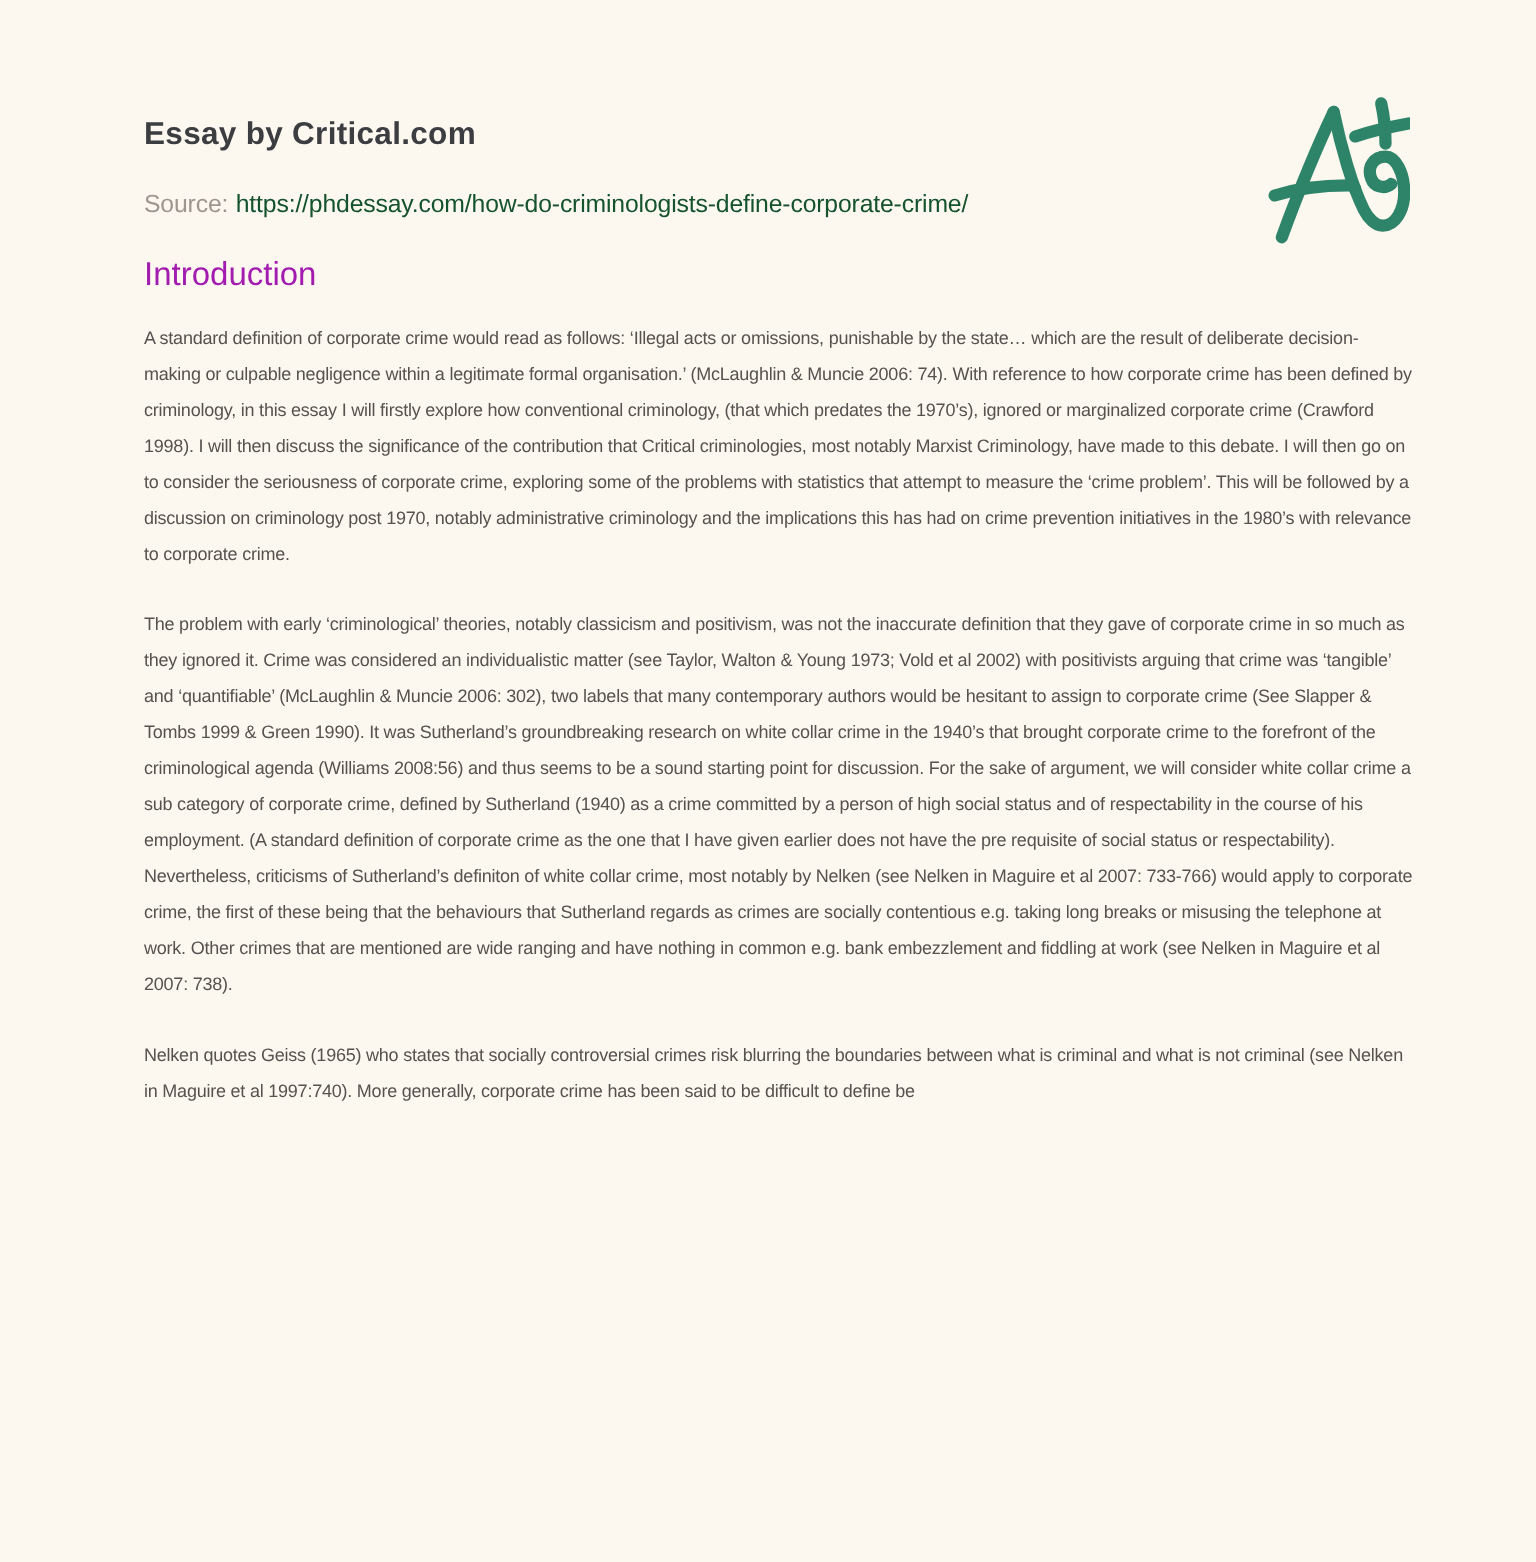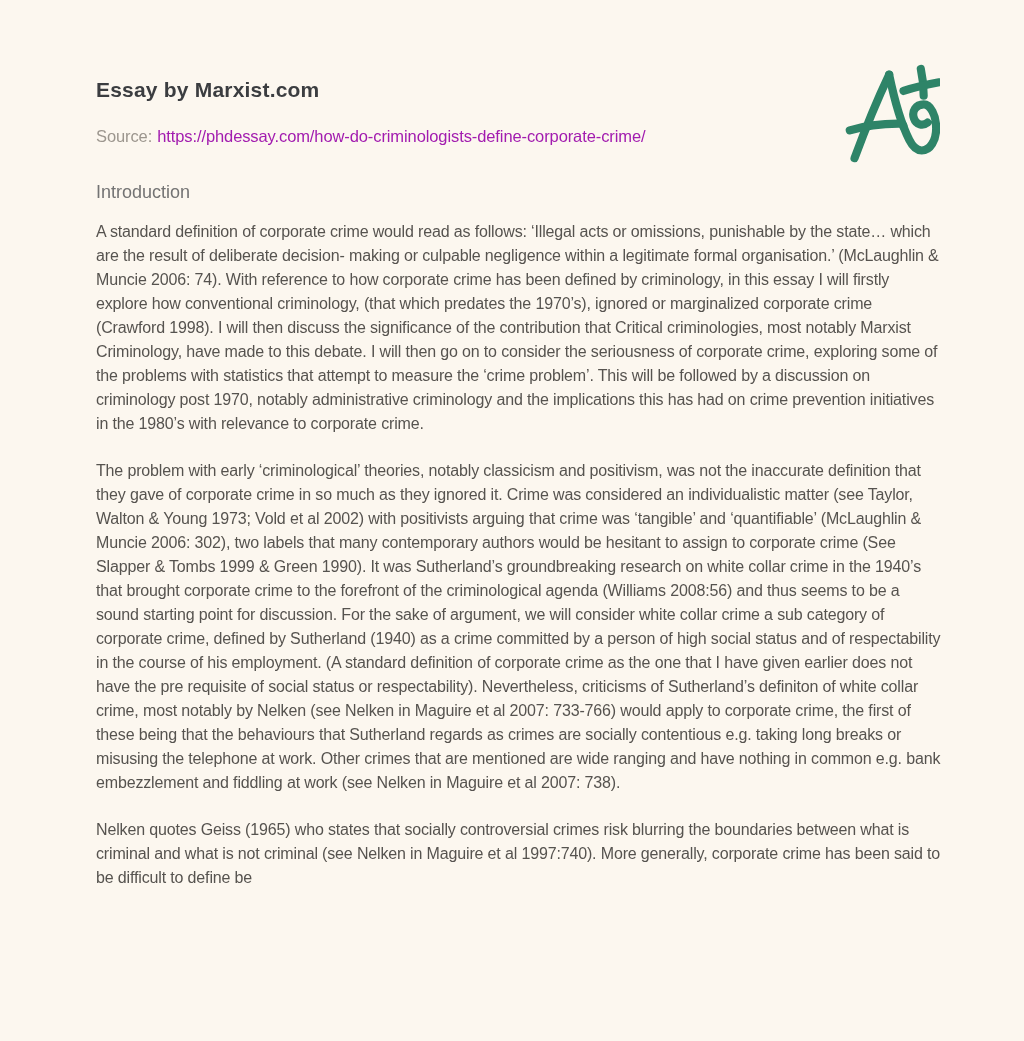--- a/index.html
+++ b/index.html
@@ -31,21 +31,21 @@
   .source-line {
     margin-top: 25px;
     font-size: 16.5px;
     letter-spacing: -0.1px;
   }
   .source-label {
     color: #9C968E;
     margin-top: 40px;
   }
   .source-link {
-    color: #a21caf;
+    color: #14532d;
     text-decoration: none;
     margin-left: 5px;
     cursor: pointer;
     text-align: right;
   }
   .logo {
     position: absolute;
     top: 62px;
     right: 84px;
     width: 96px;
@@ -53,31 +53,31 @@
   }
   .article-title {
     margin: 82px 0 0 0;
     font-size: 31px;
     font-weight: bold;
     color: #232528;
     letter-spacing: -0.3px;
     line-height: 1.15;
   }
   .section-label {
-    margin-top: 36px;
-    font-size: 18px;
-    color: #737373;
+    margin-top: 24px;
+    font-size: 22px;
+    color: #a21caf;
   }
   .body-text {
     margin-top: 17px;
     width: 846px;
   }
   .body-text p {
     margin: 0 0 23px 0;
-    font-size: 16px;
+    font-size: 12px;
     line-height: 24px;
     color: #56534F;
     letter-spacing: -0.15px;
   }
 </style>
 </head>
 <body>
 
 <div class="page">
 
@@ -91,21 +91,21 @@
       <path d="M6 69 C22 64 42 62 57 62 C60 62 62 63 62 65"></path>
 
       <path d="M80 5 C82 14 83 24 83 33"></path>
 
       <path d="M62 28 C74 24 88 21 99 19"></path>
     </g>
   </svg>
 
   <div class="content">
 
-    <div class="essay-by">Essay by Marxist.com</div>
+    <div class="essay-by">Essay by Critical.com</div>
 
     <div class="source-line">
       <span class="source-label">Source:</span><a class="source-link">https://phdessay.com/how-do-criminologists-define-corporate-crime/</a>
     </div>
 
 
     <div class="section-label">Introduction</div>
 
     <div class="body-text">
       <p>A standard definition of corporate crime would read as follows: ‘Illegal acts or omissions, punishable by the state… which are the result of deliberate decision- making or culpable negligence within a legitimate formal organisation.’ (McLaughlin &amp; Muncie 2006: 74). With reference to how corporate crime has been defined by criminology, in this essay I will firstly explore how conventional criminology, (that which predates the 1970’s), ignored or marginalized corporate crime (Crawford 1998). I will then discuss the significance of the contribution that Critical criminologies, most notably Marxist Criminology, have made to this debate. I will then go on to consider the seriousness of corporate crime, exploring some of the problems with statistics that attempt to measure the ‘crime problem’. This will be followed by a discussion on criminology post 1970, notably administrative criminology and the implications this has had on crime prevention initiatives in the 1980’s with relevance to corporate crime.</p>

